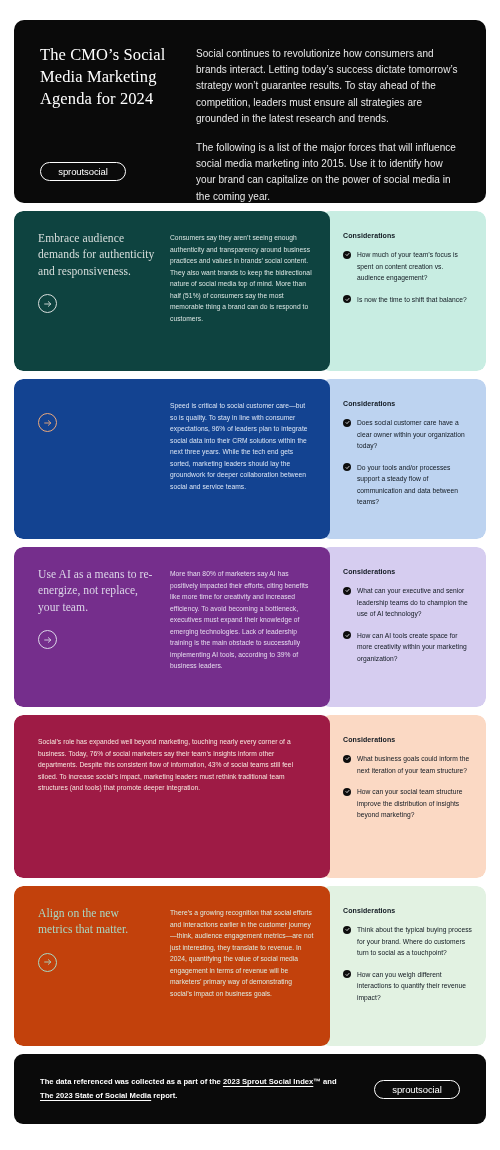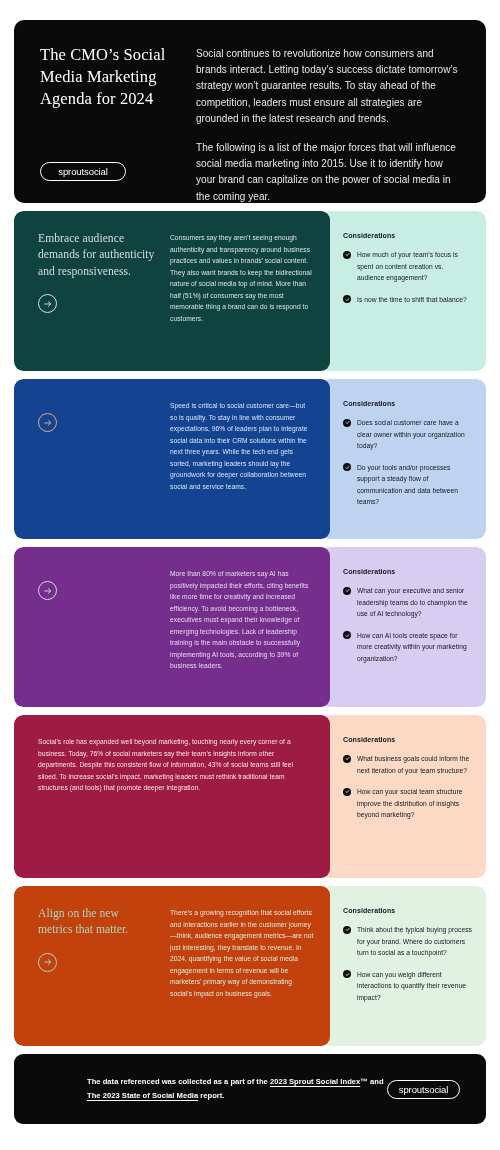--- a/index.html
+++ b/index.html
@@ -151,21 +151,20 @@
     justify-content: space-between;
     padding: 0 26px 0 26px;
   }
   .footer-text {
     color: #ffffff;
     font-size: 7.6px;
     font-weight: 700;
     line-height: 1.85;
     max-width: 300px;
     letter-spacing: .02px;
-    margin-left: 47px;
   }
   .footer-text u { text-decoration: underline; text-underline-offset: 1.5px; }
   .footer .logo-pill { margin-top: 0; }
 </style>
 </head>
 <body>
 
 <div class="page">
 
   <section class="hero">
@@ -246,20 +245,21 @@
                 </svg>
         </span>
         <span class="consider-text">Do your tools and/or processes support a steady flow of communication and data between teams?</span>
       </li>
           </ul>
     </aside>
       </section>
       <section class="card">
     <div class="card-main" style="background:#752E8C">
       <div class="card-col-left">
+        <h2 class="card-heading" style="color:#DCD6E8">Use AI as a means to re-energize, not replace, your team.</h2>
         <span class="arrow-btn" style="color:#DCD6E8">
           <svg width="10" height="10" viewBox="0 0 12 12" aria-hidden="true">
             <path d="M2 6 H9.2 M6.4 3.2 L9.4 6 L6.4 8.8" fill="none" stroke="#DCD6E8" stroke-width="1.1" stroke-linecap="round" stroke-linejoin="round"></path>
           </svg>
         </span>
       </div>
       <p class="card-body" style="color:#E5DCEE">More than 80% of marketers say AI has positively impacted their efforts, citing benefits like more time for creativity and increased efficiency. To avoid becoming a bottleneck, executives must expand their knowledge of emerging technologies. Lack of leadership training is the main obstacle to successfully implementing AI tools, according to 39% of business leaders.</p>
     </div>
     <aside class="card-side" style="background:#D6CDF0">
       <div class="side-title">Considerations</div>

